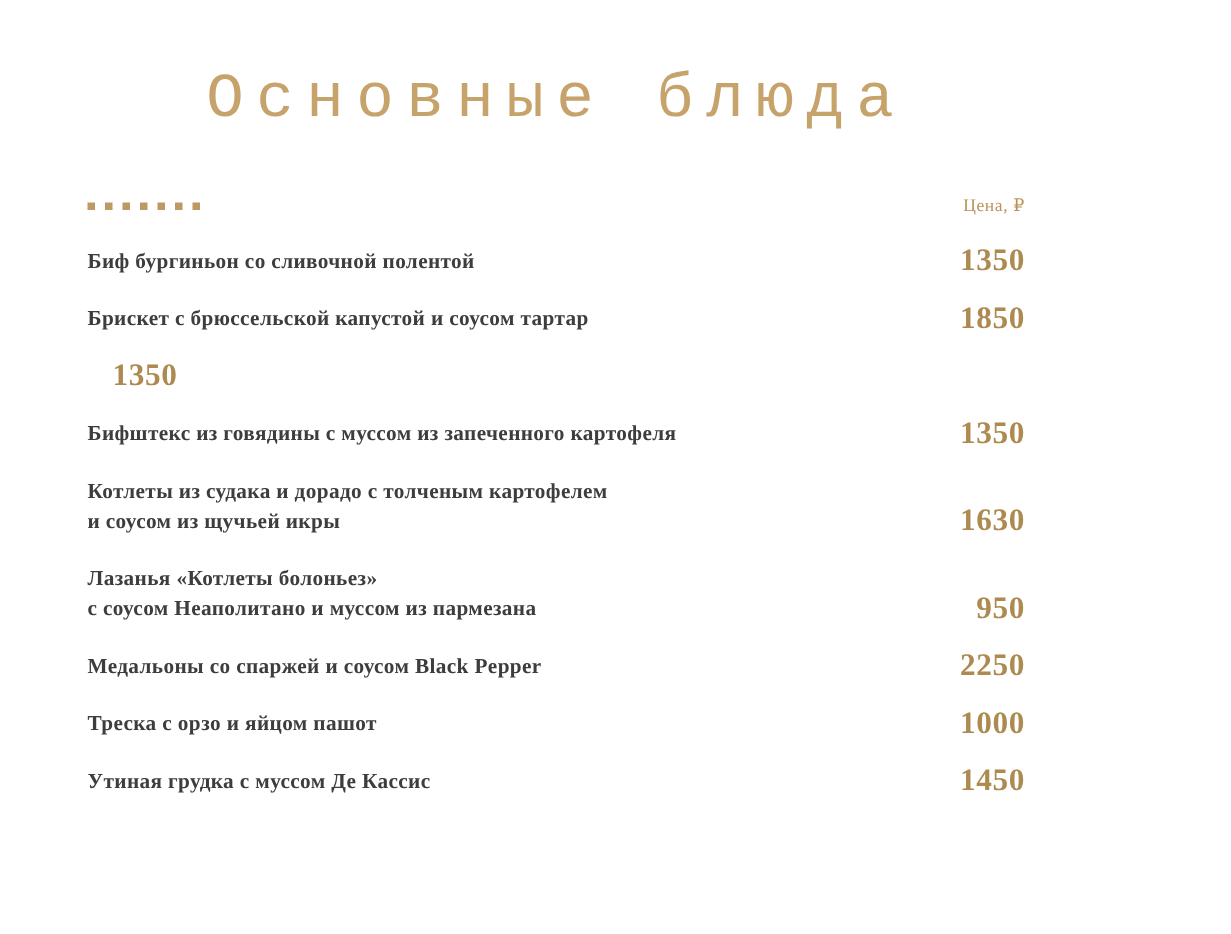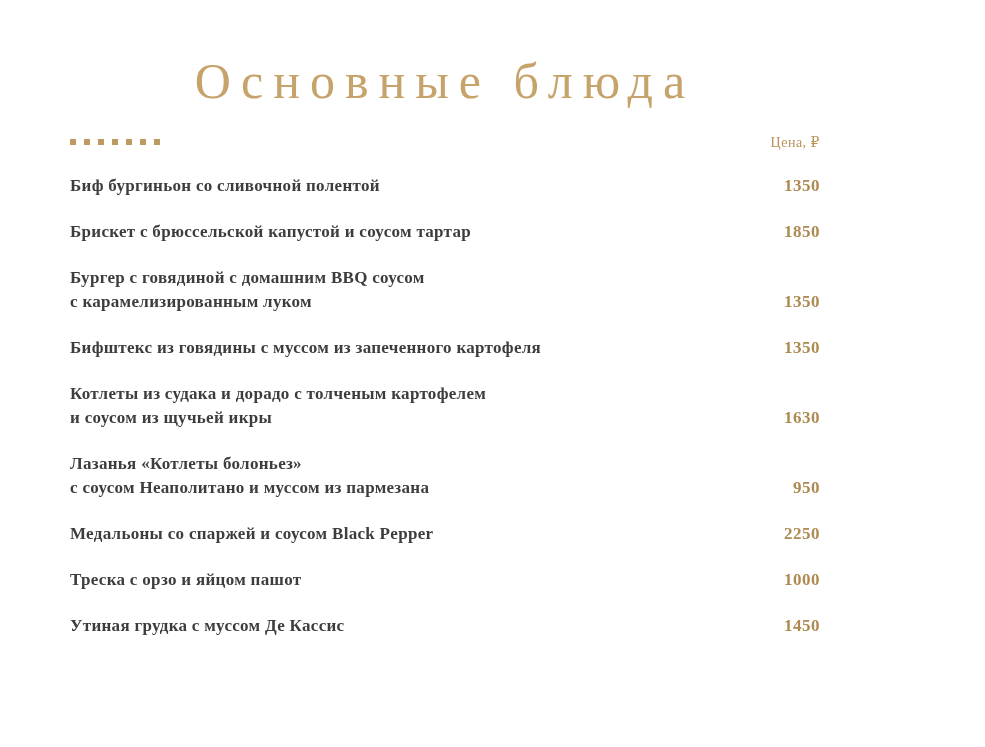--- a/index.html
+++ b/index.html
@@ -18,23 +18,24 @@
     padding: 0 165px 0 70px; 
   }
   .menu-title {
     margin-top: 52px;
     text-align: center;
     font-size: 50px;
     letter-spacing: 10px;
     color: #c7a36c;
     font-weight: 400;
     white-space: nowrap;
+    font-family: Liberation Mono, monospace;
   }
   .header-row {
-    margin-top: 24px;
+    margin-top: 48px;
     display: flex;
     align-items: center;
     justify-content: space-between;
     height: 16px;
   }
   .dots {
     display: flex;
     gap: 8px;
     align-items: center;
   }
@@ -60,21 +61,21 @@
   }
   .item-name {
     font-size: 17px;
     line-height: 24px;
     color: #3d3d3d;
     font-weight: 600;
     white-space: pre-line;
     letter-spacing: 0.3px;
   }
   .item-price {
-    font-size: 17px;
+    font-size: 25px;
     line-height: 24px;
     color: #ad8a50;
     font-weight: 700;
     letter-spacing: 0.5px;
     flex-shrink: 0;
     padding-left: 20px;
   }
 </style>
 </head>
 <body>
@@ -101,22 +102,20 @@
       <div class="item-name">Биф бургиньон со сливочной полентой</div>
       <div class="item-price">1350</div>
     </div>
 
     <div class="menu-item">
       <div class="item-name">Брискет с брюссельской капустой и соусом тартар</div>
       <div class="item-price">1850</div>
     </div>
 
     <div class="menu-item">
-      <div class="item-name">Бургер с говядиной с домашним BBQ соусом
-с карамелизированным луком</div>
       <div class="item-price">1350</div>
     </div>
 
     <div class="menu-item">
       <div class="item-name">Бифштекс из говядины с муссом из запеченного картофеля</div>
       <div class="item-price">1350</div>
     </div>
 
     <div class="menu-item">
       <div class="item-name">Котлеты из судака и дорадо с толченым картофелем

